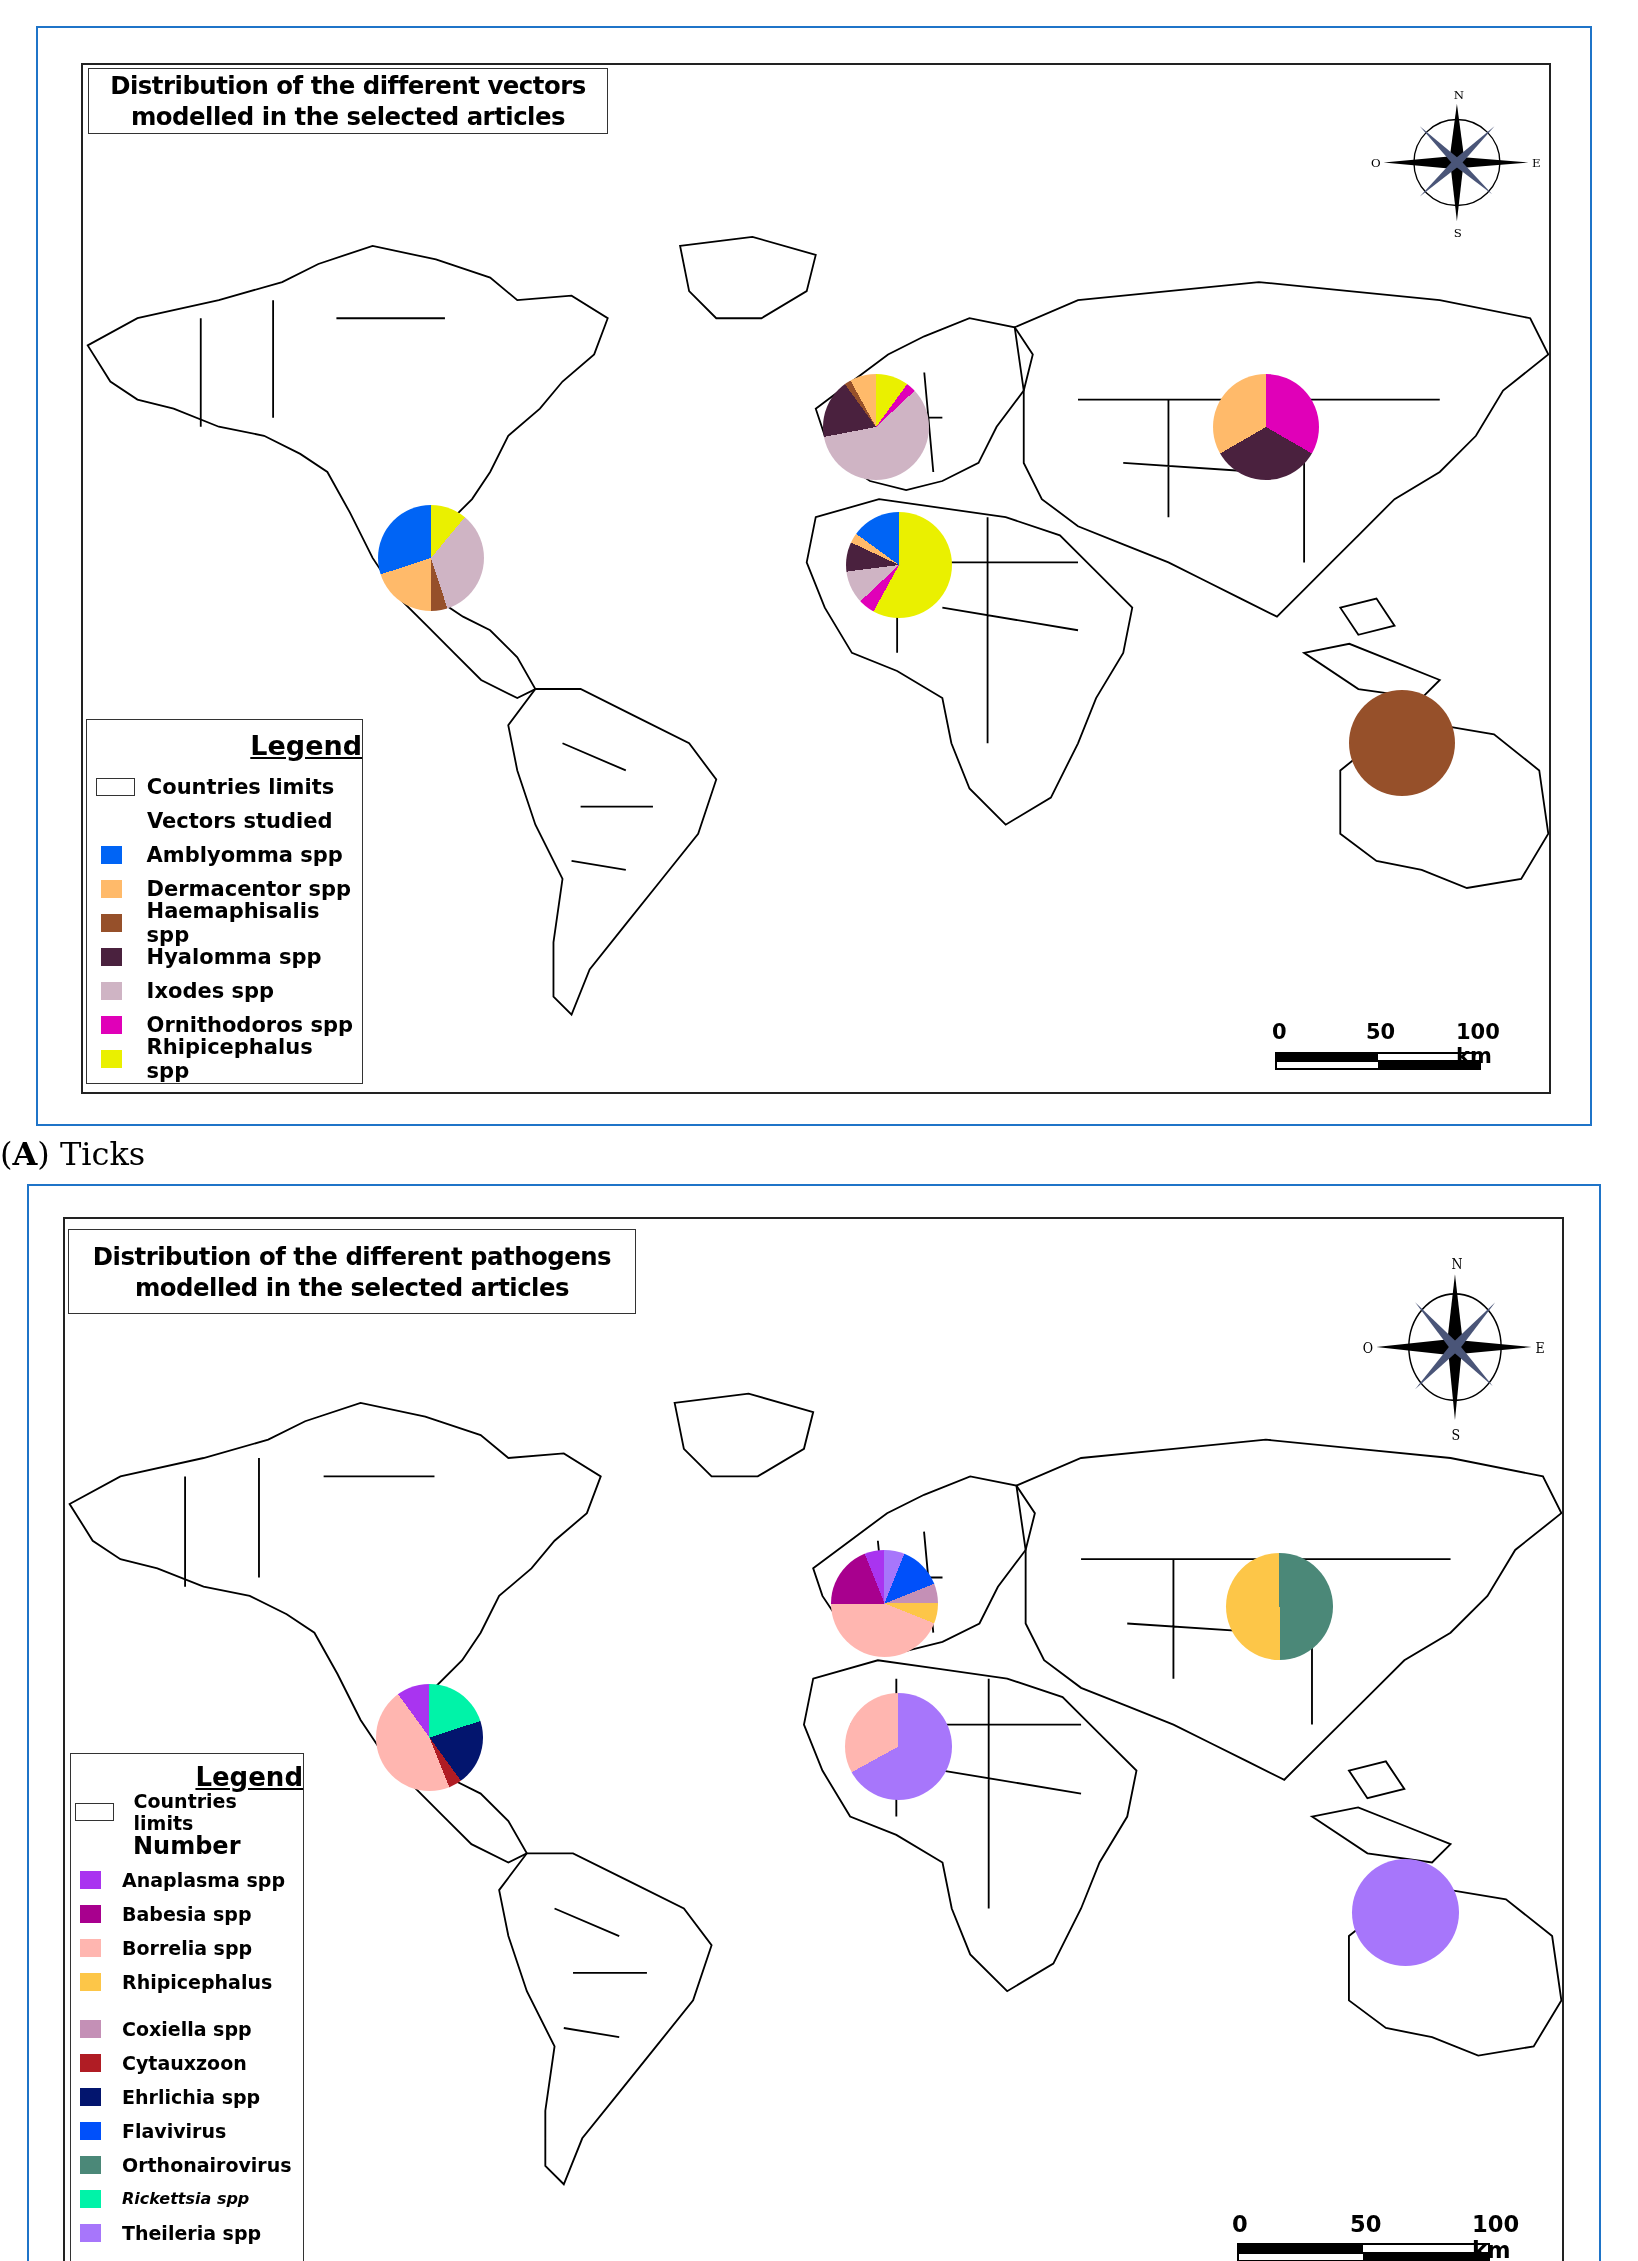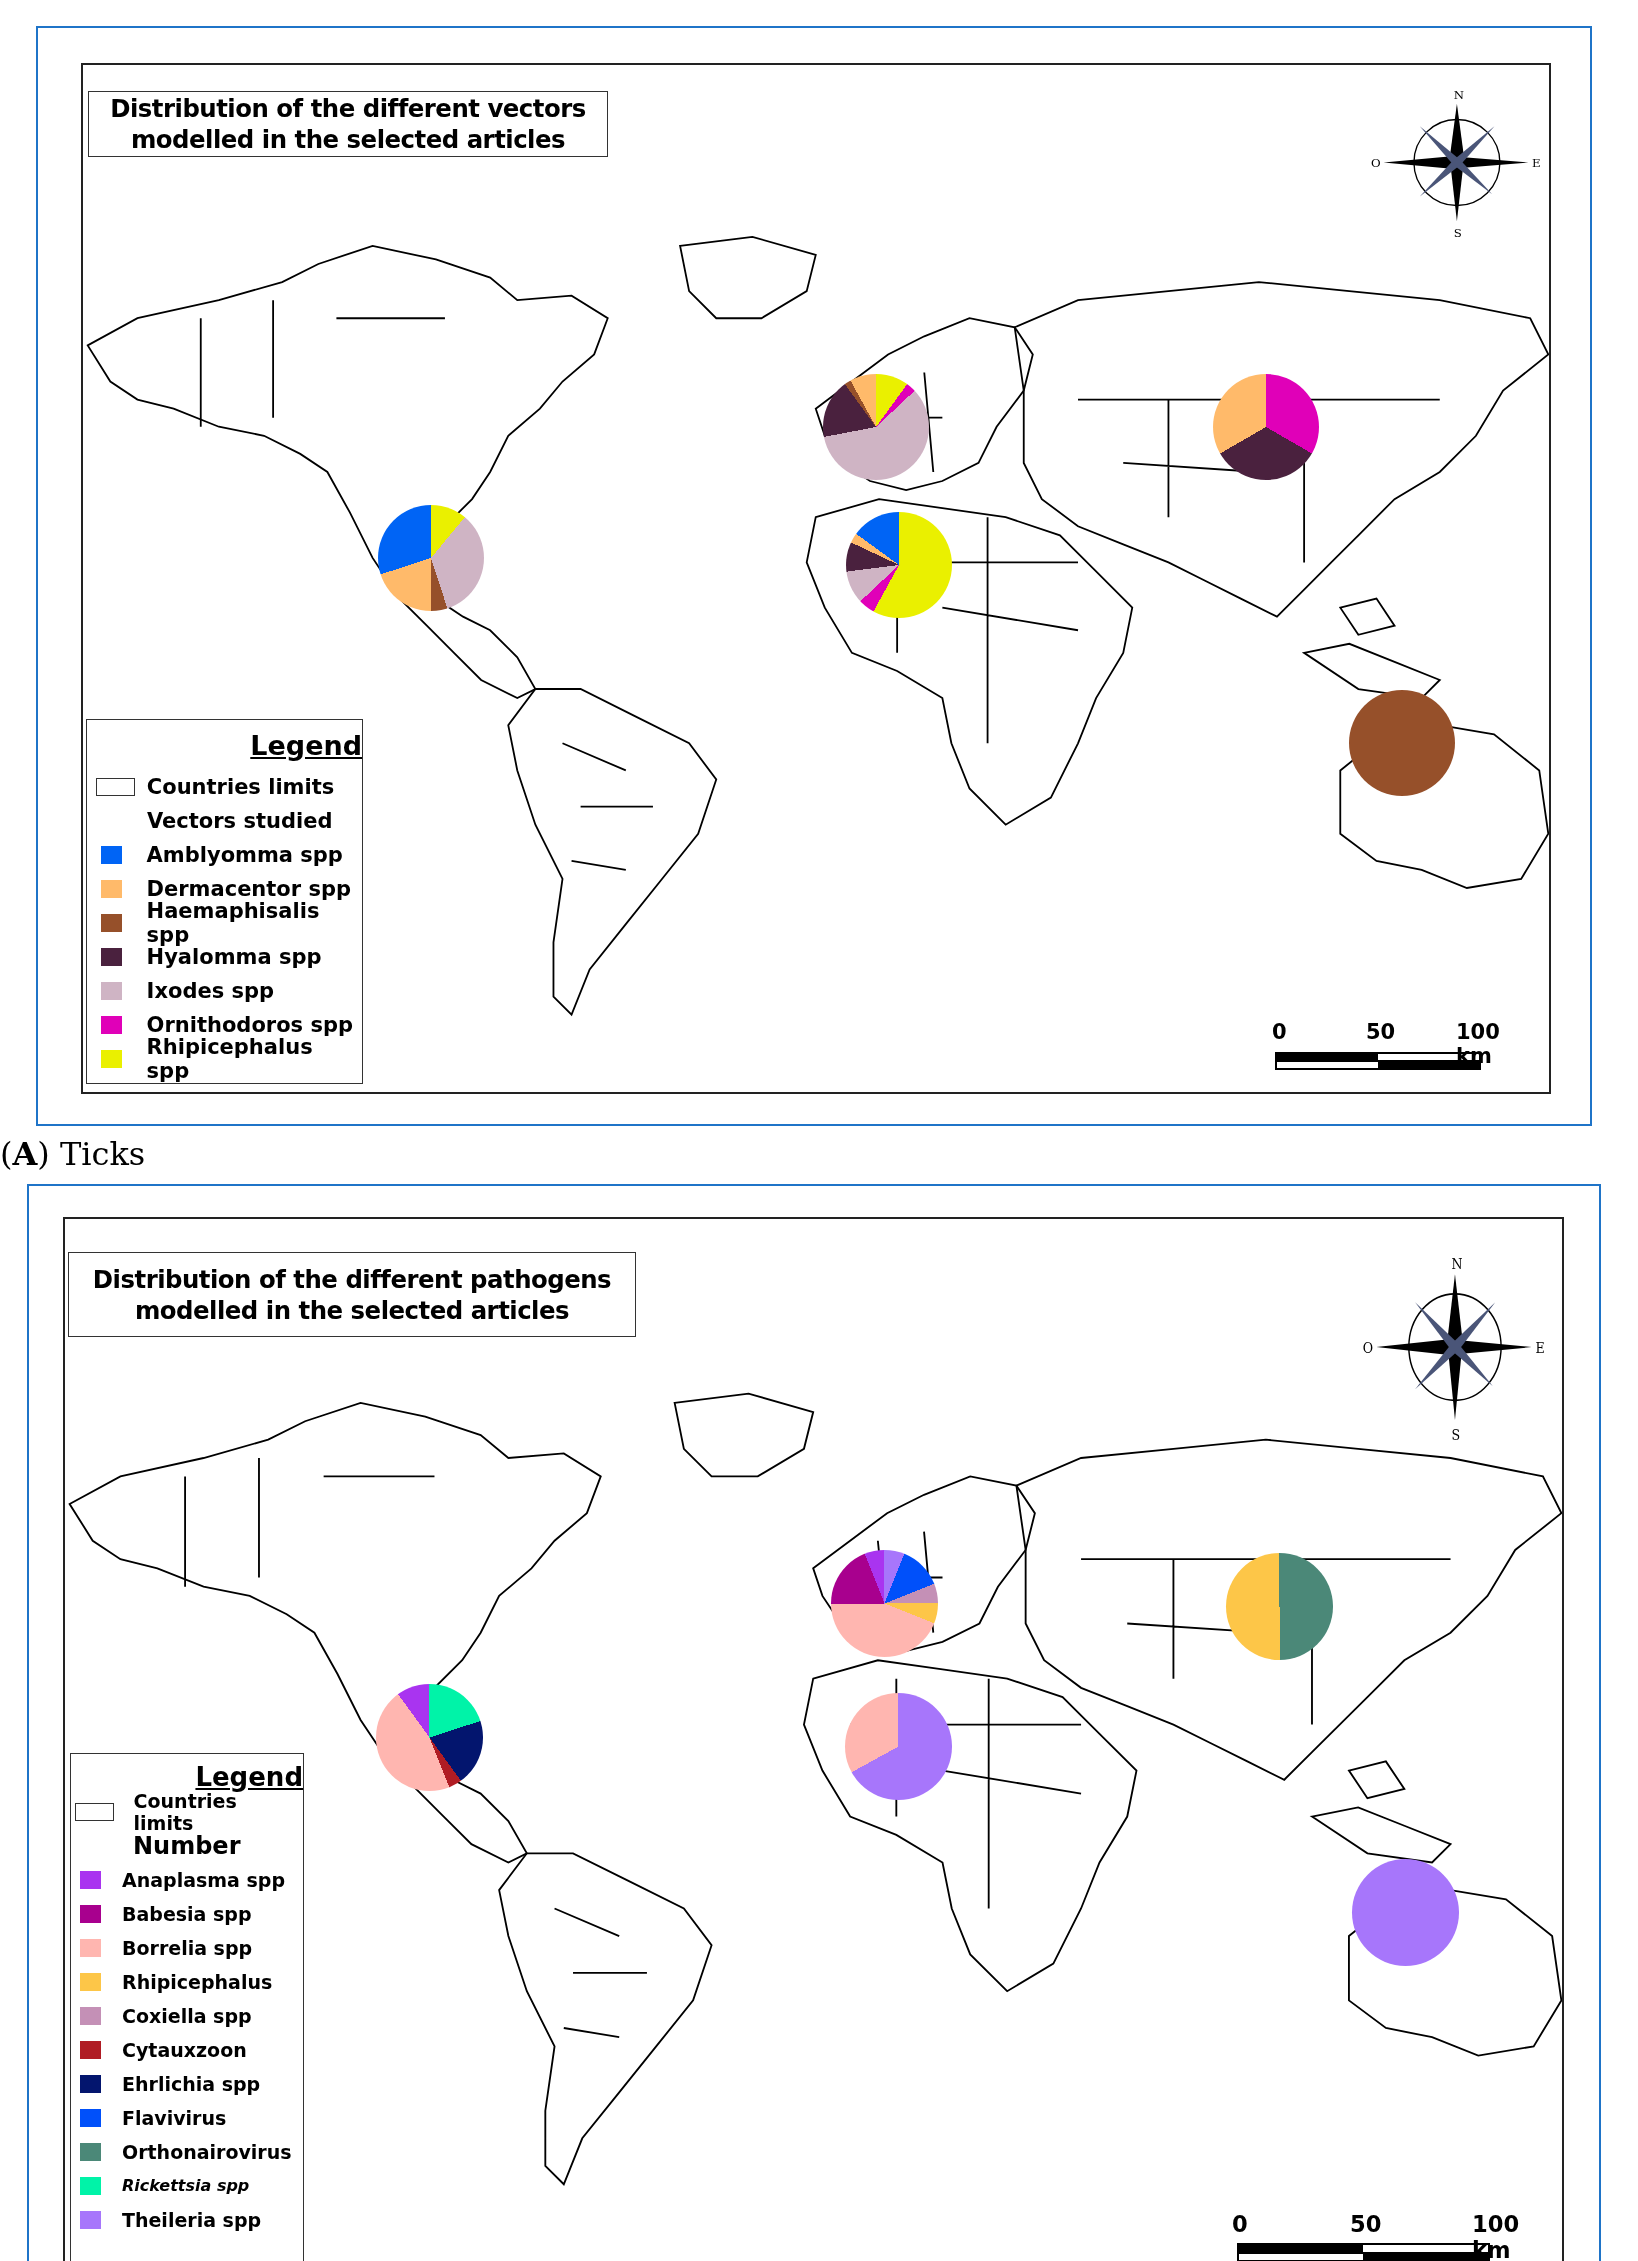--- a/index.html
+++ b/index.html
@@ -1,19 +1,19 @@
 <!DOCTYPE html>
 <html style="font-size:7.2px"><head>
 <meta charset="utf-8">
 <style>
   html, body { margin:0; padding:0; background:#ffffff; }
   body { width:1639px; height:2391px; position:relative; overflow:hidden; font-family:"DejaVu Sans", sans-serif; }
   .panel-frame { position:absolute; border:2.7px solid #1f74c8; box-sizing:border-box; }
   .map-frame { position:absolute; border:2.3px solid #222; box-sizing:border-box; background:#fff; overflow:hidden; }
-  .title-box { position:absolute; border:1.8px solid #333; box-sizing:border-box; background:#fff; display:flex; align-items:center; justify-content:center; text-align:center; font-family:"DejaVu Sans", sans-serif; font-weight:bold; font-size:24.4px; line-height:31px; color:#000; letter-spacing:-0.5px;margin-top:23px; }
+  .title-box { position:absolute; border:1.8px solid #333; box-sizing:border-box; background:#fff; display:flex; align-items:center; justify-content:center; text-align:center; font-family:"DejaVu Sans", sans-serif; font-weight:bold; font-size:24.4px; line-height:31px; color:#000; letter-spacing:-0.5px; }
   .legend-box { position:absolute; border:1.8px solid #333; box-sizing:border-box; background:#fff; font-family:"DejaVu Sans", sans-serif; font-weight:bold; color:#000; }
   .legend-title { text-align:right; text-decoration:underline; font-size:27px; margin-top:10px; margin-bottom:9px; }
   .legend-row { display:flex; align-items:center; height:34px; font-size:21px; }
   .legend-swatch { width:21px; height:18px; margin-left:13.6px; margin-right:25px; flex:none; }
   .legend-outline { width:39px; height:18px; margin-left:9px; margin-right:11.8px; border:1.8px solid #333; box-sizing:border-box; background:#fff; flex:none; }
   .legend-spacer { width:60px; flex:none; }
   .caption { position:absolute; width:100%; left:0; text-align:left; font-family:"DejaVu Serif", serif; font-size:32px; color:#000; }
   .caption b { font-weight:bold; }
   .scale-bar { position:absolute; }
   .scale-labels { position:relative; height:32px; font-family:"DejaVu Sans", sans-serif; font-weight:bold; font-size:21px; }
@@ -210,21 +210,21 @@
       <span>Babesia spp</span>
     </div>
   <div class="legend-row" style="font-size:19px;">
       <span class="legend-swatch" style="background:#ffb6b0; margin-left:9px; margin-right:21px;"></span>
       <span>Borrelia spp</span>
     </div>
   <div class="legend-row" style="font-size:19px;">
       <span class="legend-swatch" style="background:#fdc648; margin-left:9px; margin-right:21px;"></span>
       <span>Rhipicephalus</span>
     </div>
-  <div class="legend-row" style="font-size:19px;">
+  <div class="legend-row" style="font-size:19px;margin-top:13px;">
       <span class="legend-swatch" style="background:#c490b6; margin-left:9px; margin-right:21px;"></span>
       <span>Coxiella spp</span>
     </div>
   <div class="legend-row" style="font-size:19px;">
       <span class="legend-swatch" style="background:#b01c24; margin-left:9px; margin-right:21px;"></span>
       <span>Cytauxzoon</span>
     </div>
   <div class="legend-row" style="font-size:19px;">
       <span class="legend-swatch" style="background:#03156e; margin-left:9px; margin-right:21px;"></span>
       <span>Ehrlichia spp</span>

